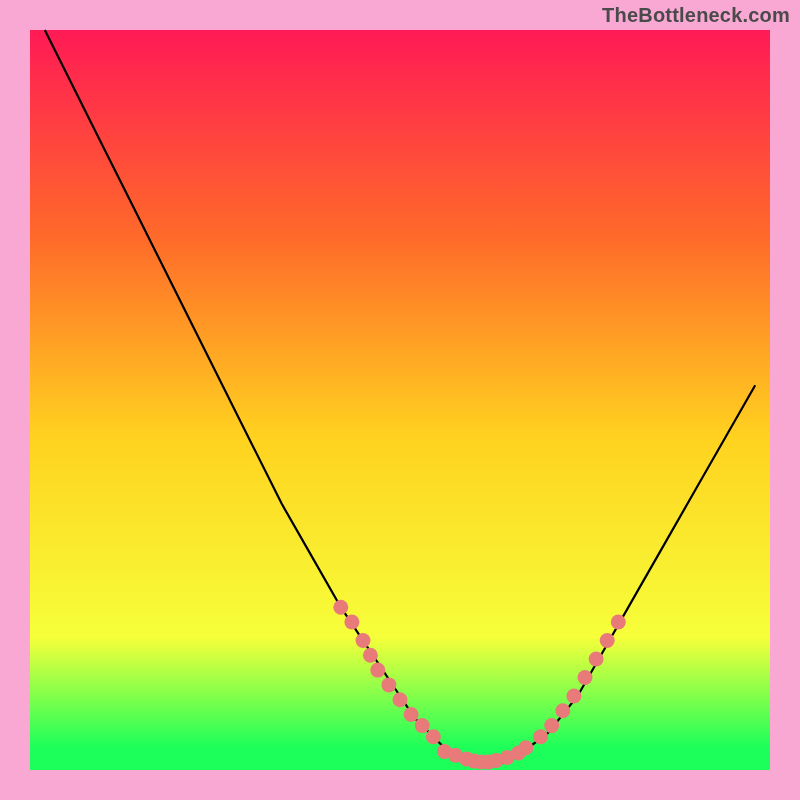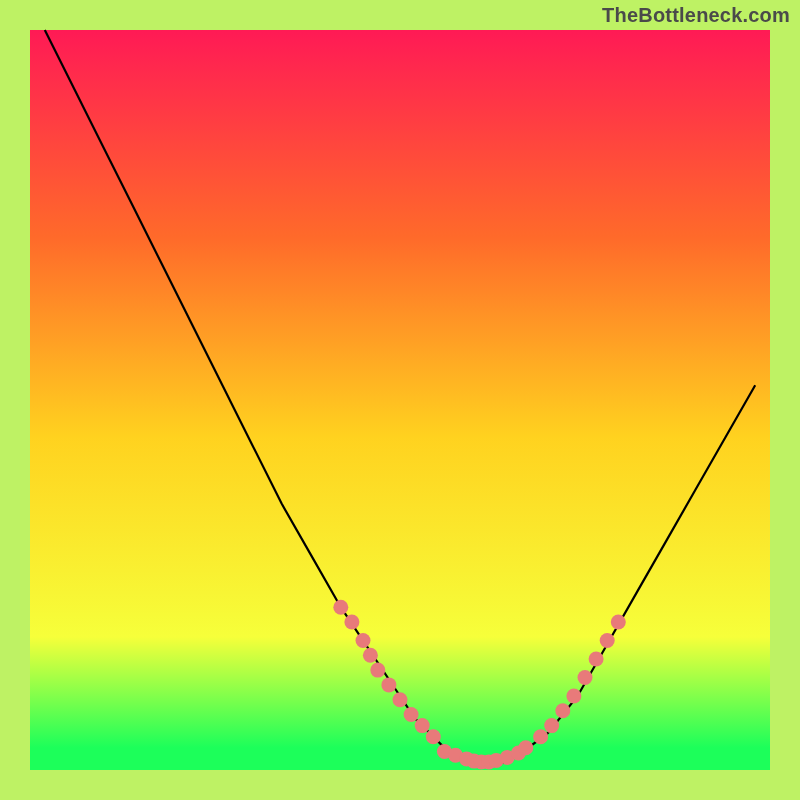--- a/index.html
+++ b/index.html
@@ -8,21 +8,21 @@
     width: 800px;
     height: 800px;
     background: #000;
     overflow: hidden;
     font-family: Arial, Helvetica, sans-serif;
   }
   .stage {
     position: relative;
     width: 800px;
     height: 800px;
-    background: #bef264;
+    background: #f9a8d4;
   }
   .watermark {
     position: absolute;
     top: 4px;
     right: 10px;
     color: #4a4a4a;
     font-size: 20px;
     font-weight: 600;
     letter-spacing: 0.2px;
     user-select: none;

